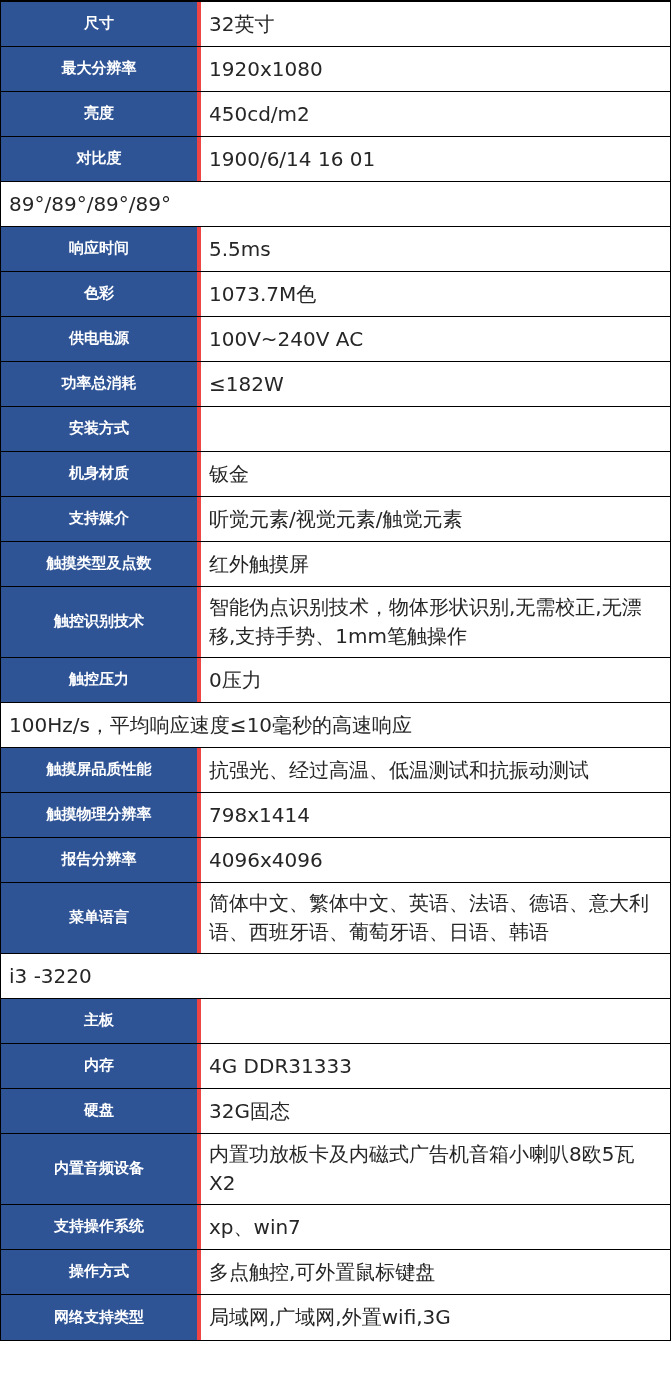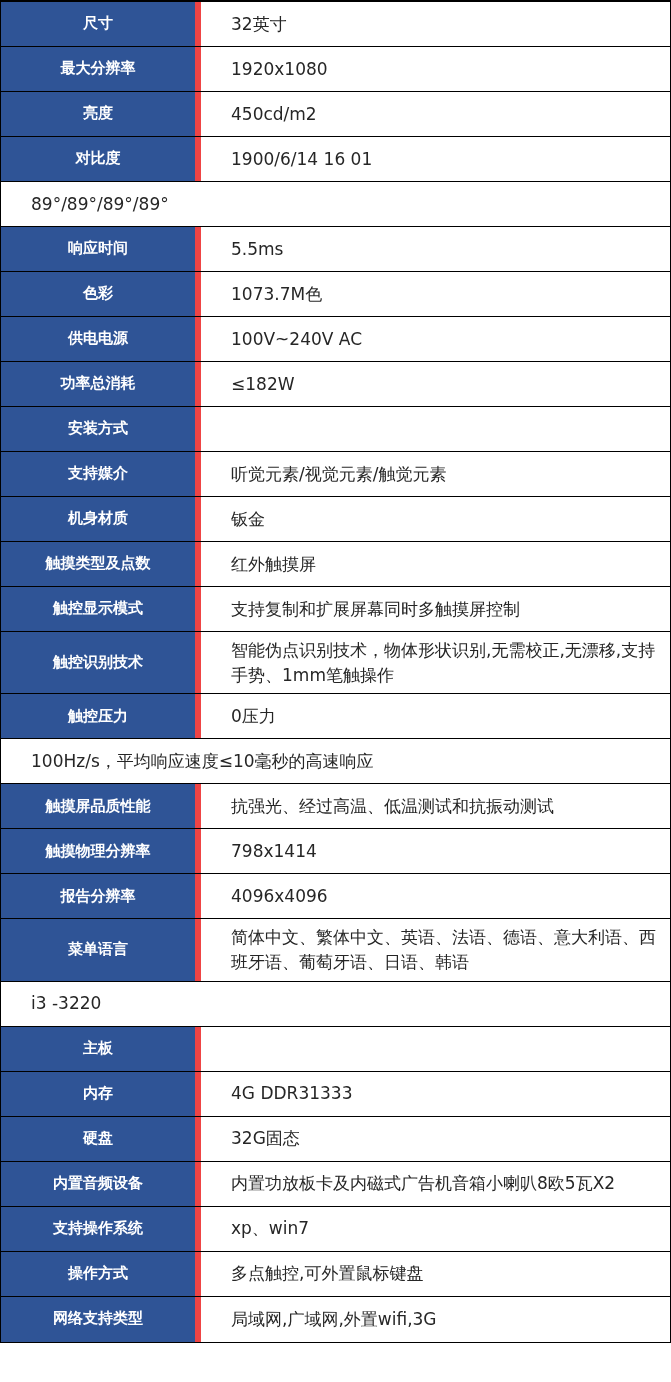--- a/index.html
+++ b/index.html
@@ -28,30 +28,30 @@
     flex: 0 0 200px;
     background: #2F5496;
     color: #ffffff;
     font-weight: bold;
     font-size: 15px;
     display: flex;
     align-items: center;
     justify-content: center;
     text-align: center;
     padding: 4px 4px;
-    border-right: 6px solid #ef4444;
+    border-right: 4px solid #ef4444;
     line-height: 1.3;
   }
   .value-cell {
     flex: 1 1 auto;
     display: flex;
     align-items: center;
-    font-size: 17px;
+    font-size: 20px;
     color: #262626;
-    padding: 6px 14px 6px 30px;
+    padding: 6px 14px 6px 8px;
     line-height: 1.45;
   }
 </style>
 </head>
 <body>
 
 <div class="spec-table">
   <div class="row">
     <div class="label-cell">尺寸</div>
     <div class="value-cell">32英寸</div>
@@ -84,34 +84,30 @@
     <div class="value-cell">100V~240V AC</div>
   </div>
   <div class="row">
     <div class="label-cell">功率总消耗</div>
     <div class="value-cell">≤182W</div>
   </div>
   <div class="row">
     <div class="label-cell">安装方式</div>
   </div>
   <div class="row">
+    <div class="label-cell">机身材质</div>
+    <div class="value-cell">钣金</div>
+  </div>
+  <div class="row">
     <div class="label-cell">支持媒介</div>
     <div class="value-cell">听觉元素/视觉元素/触觉元素</div>
   </div>
   <div class="row">
-    <div class="label-cell">机身材质</div>
-    <div class="value-cell">钣金</div>
-  </div>
-  <div class="row">
     <div class="label-cell">触摸类型及点数</div>
     <div class="value-cell">红外触摸屏</div>
-  </div>
-  <div class="row">
-    <div class="label-cell">触控显示模式</div>
-    <div class="value-cell">支持复制和扩展屏幕同时多触摸屏控制</div>
   </div>
   <div class="row">
     <div class="label-cell">触控识别技术</div>
     <div class="value-cell">智能伪点识别技术，物体形状识别,无需校正,无漂移,支持手势、1mm笔触操作</div>
   </div>
   <div class="row">
     <div class="label-cell">触控压力</div>
     <div class="value-cell">0压力</div>
   </div>
   <div class="row">

